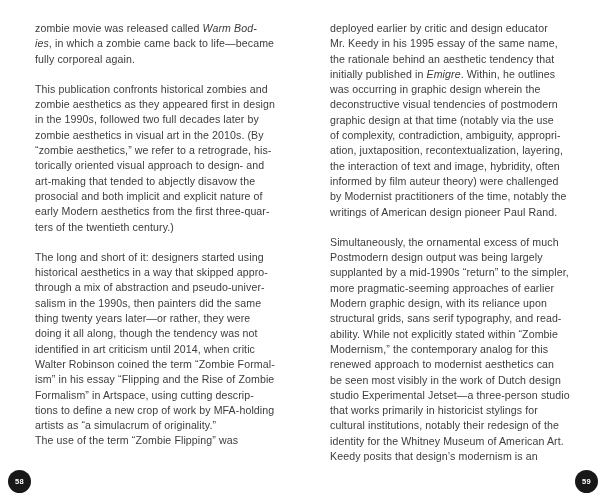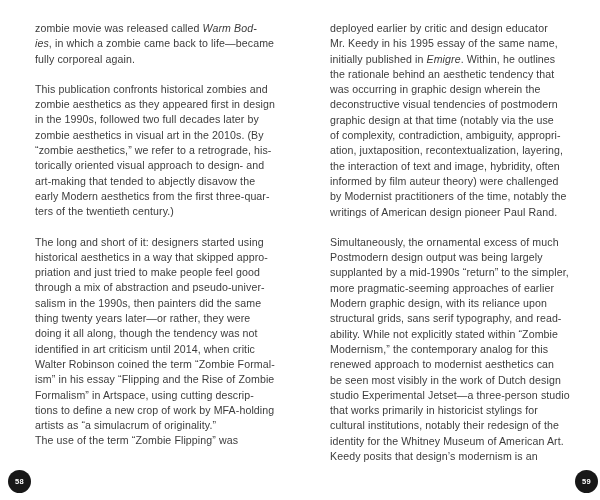--- a/index.html
+++ b/index.html
@@ -68,27 +68,27 @@
           <div class="line"><span>fully corporeal again.</span></div>
         </div>
         <div class="paragraph">
           <div class="line"><span>This publication confronts historical zombies and</span></div>
           <div class="line"><span>zombie aesthetics as they appeared first in design</span></div>
           <div class="line"><span>in the 1990s, followed two full decades later by</span></div>
           <div class="line"><span>zombie aesthetics in visual art in the 2010s. (By</span></div>
           <div class="line"><span>“zombie aesthetics,” we refer to a retrograde, his-</span></div>
           <div class="line"><span>torically oriented visual approach to design- and</span></div>
           <div class="line"><span>art-making that tended to abjectly disavow the</span></div>
+          <div class="line"><span>prosocial and both implicit and explicit nature of</span></div>
           <div class="line"><span>early Modern aesthetics from the first three-quar-</span></div>
           <div class="line"><span>ters of the twentieth century.)</span></div>
         </div>
         <div class="paragraph">
           <div class="line"><span>The long and short of it: designers started using</span></div>
           <div class="line"><span>historical aesthetics in a way that skipped appro-</span></div>
-          <div class="line"><span>priation and just tried to make people feel good</span></div>
           <div class="line"><span>through a mix of abstraction and pseudo-univer-</span></div>
           <div class="line"><span>salism in the 1990s, then painters did the same</span></div>
           <div class="line"><span>thing twenty years later—or rather, they were</span></div>
           <div class="line"><span>doing it all along, though the tendency was not</span></div>
           <div class="line"><span>identified in art criticism until 2014, when critic</span></div>
           <div class="line"><span>Walter Robinson coined the term “Zombie Formal-</span></div>
           <div class="line"><span>ism” in his essay “Flipping and the Rise of Zombie</span></div>
           <div class="line"><span>Formalism” in Artspace, using cutting descrip-</span></div>
           <div class="line"><span>tions to define a new crop of work by MFA-holding</span></div>
           <div class="line"><span>artists as “a simulacrum of originality.”</span></div>
@@ -96,22 +96,22 @@
         </div>
       </div>
     <div class="page-num">58</div>
   </div>
 
   <div class="page page-right">
     <div class="text-col">
         <div class="paragraph">
           <div class="line"><span>deployed earlier by critic and design educator</span></div>
           <div class="line"><span>Mr. Keedy in his 1995 essay of the same name,</span></div>
+          <div class="line"><span>the rationale behind an aesthetic tendency that</span></div>
           <div class="line"><span>initially published in </span><span class="it">Emigre</span><span>. Within, he outlines</span></div>
-          <div class="line"><span>the rationale behind an aesthetic tendency that</span></div>
           <div class="line"><span>was occurring in graphic design wherein the</span></div>
           <div class="line"><span>deconstructive visual tendencies of postmodern</span></div>
           <div class="line"><span>graphic design at that time (notably via the use</span></div>
           <div class="line"><span>of complexity, contradiction, ambiguity, appropri-</span></div>
           <div class="line"><span>ation, juxtaposition, recontextualization, layering,</span></div>
           <div class="line"><span>the interaction of text and image, hybridity, often</span></div>
           <div class="line"><span>informed by film auteur theory) were challenged</span></div>
           <div class="line"><span>by Modernist practitioners of the time, notably the</span></div>
           <div class="line"><span>writings of American design pioneer Paul Rand.</span></div>
         </div>

